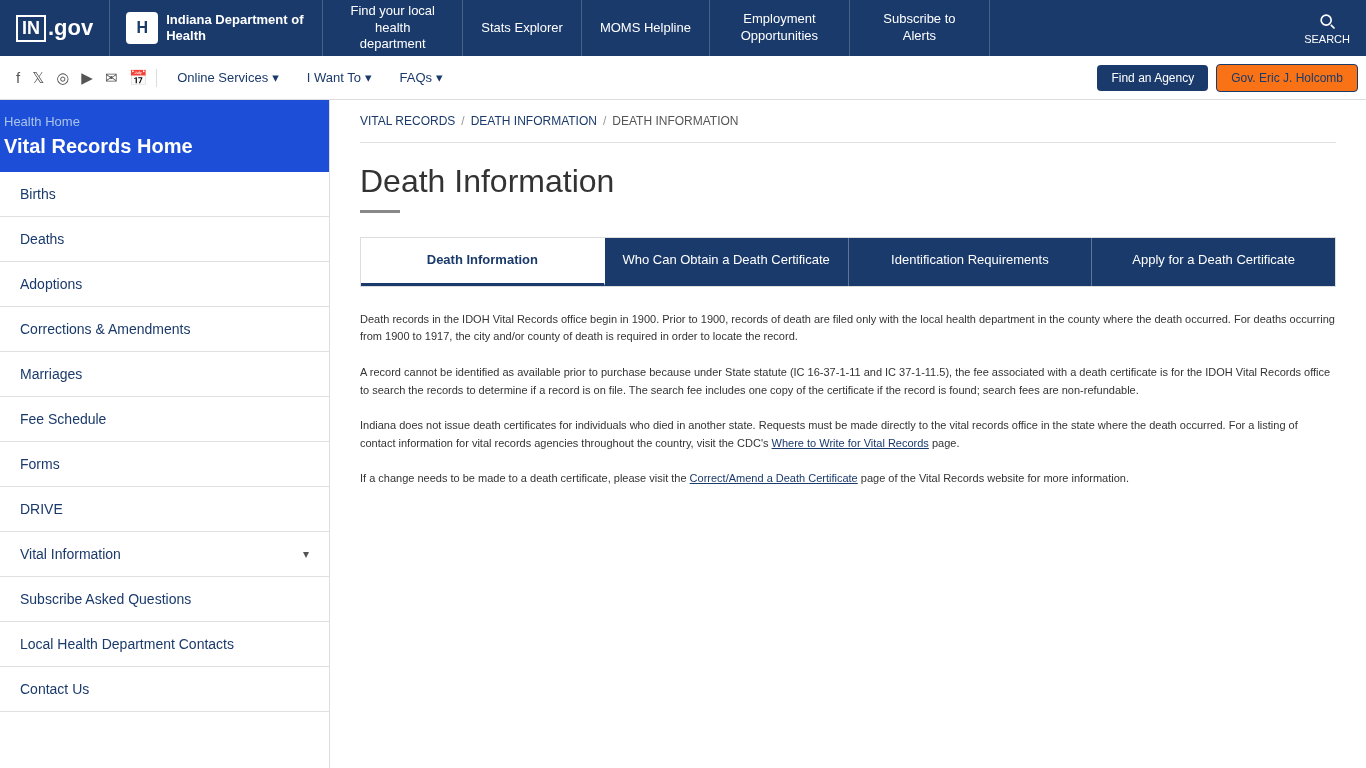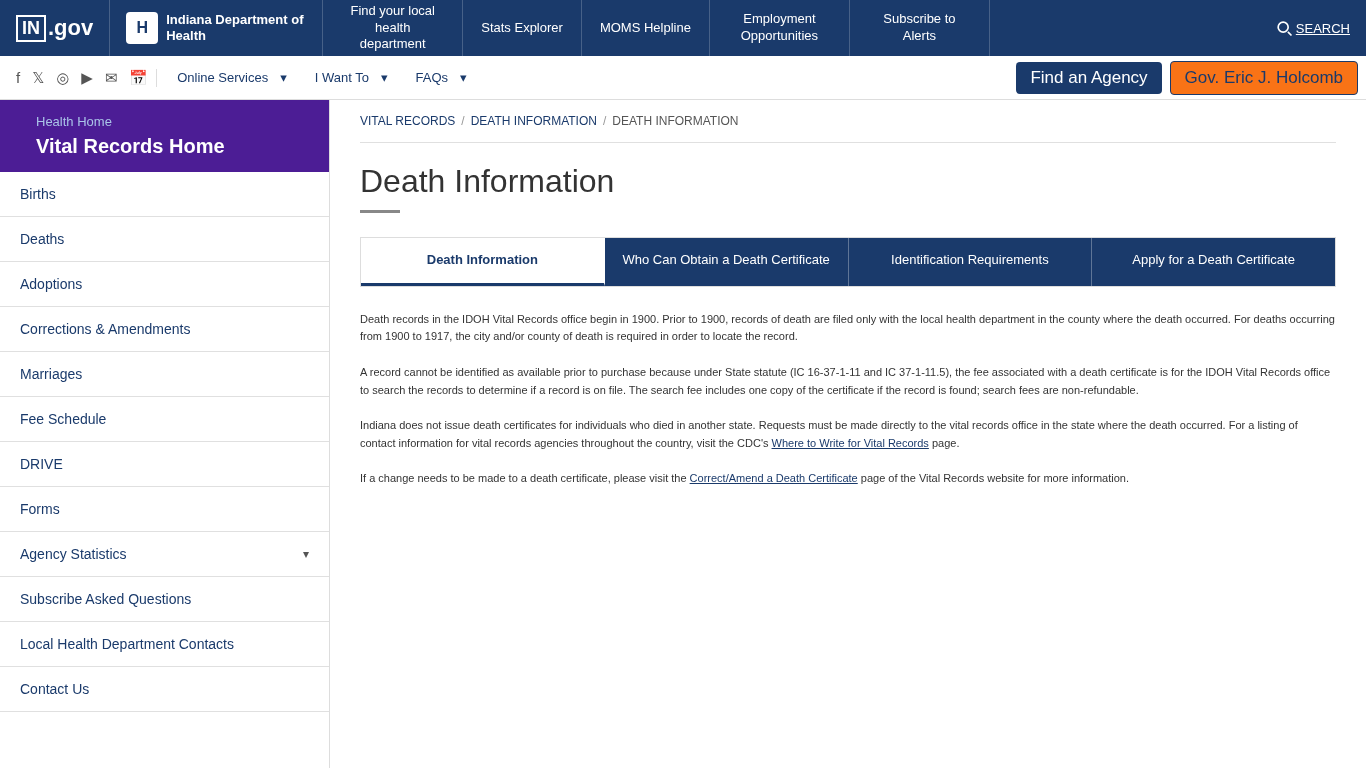--- a/index.html
+++ b/index.html
@@ -74,24 +74,23 @@
       line-height: 1.3;
       max-width: 140px;
     }
     .top-nav-search {
       display: flex;
       align-items: center;
       justify-content: center;
       padding: 0 16px;
       color: #fff;
       cursor: pointer;
-      flex-direction: row;
-      font-size: 13px;
+      flex-direction: column;
+      font-size: 11px;
       gap: 2px;
-      text-decoration: underline;
     }
     .top-nav-search svg { width: 20px; height: 20px; fill: #fff; }
 
     
     .secondary-nav {
       background: #fff;
       border-bottom: 1px solid #ddd;
       display: flex;
       align-items: center;
       height: 44px;
@@ -116,32 +115,32 @@
       gap: 4px;
       flex: 1;
     }
     .nav-menu-item {
       padding: 6px 12px;
       color: #1a3a6b;
       cursor: pointer;
       font-size: 13px;
       display: flex;
       align-items: flex-end;
-      gap: 12px;
+      gap: 4px;
       border-radius: 3px;
     }
     .nav-right-buttons {
       display: flex;
       align-items: center;
       gap: 8px;
       margin-left: auto;
     }
     .nav-btn {
       padding: 6px 14px;
-      font-size: 17px;
+      font-size: 12px;
       border-radius: 4px;
       cursor: pointer;
       text-decoration: none;
     }
     .nav-btn-primary {
       background: #1a3a6b;
       color: #fff;
       border: none;
     }
     .nav-btn-outline {
@@ -157,22 +156,22 @@
     }
 
     
     .sidebar {
       width: 330px;
       min-width: 330px;
       background: #fff;
       border-right: 1px solid #ddd;
     }
     .sidebar-header {
-      background: #4c1d95;
-      padding: 14px 36px;
+      background: #1d4ed8;
+      padding: 14px 4px;
     }
     .sidebar-health-home {
       color: #aac4e8;
       font-size: 13px;
       text-decoration: none;
       display: block;
       margin-bottom: 6px;
     }
     .sidebar-vital-records {
       color: #fff;
@@ -337,24 +336,24 @@
       <a class="sidebar-health-home" href="#">Health Home</a>
       <div class="sidebar-vital-records">Vital Records Home</div>
     </div>
     <nav class="sidebar-nav">
       <a class="sidebar-nav-item" href="#">Births</a>
       <a class="sidebar-nav-item" href="#">Deaths</a>
       <a class="sidebar-nav-item" href="#">Adoptions</a>
       <a class="sidebar-nav-item" href="#">Corrections &amp; Amendments</a>
       <a class="sidebar-nav-item" href="#">Marriages</a>
       <a class="sidebar-nav-item" href="#">Fee Schedule</a>
+      <a class="sidebar-nav-item" href="#">Forms</a>
       <a class="sidebar-nav-item" href="#">DRIVE</a>
-      <a class="sidebar-nav-item" href="#">Forms</a>
       <a class="sidebar-nav-item" href="#" style="justify-content: space-between;">
-        <span>Agency Statistics</span>
+        <span>Vital Information</span>
         <span class="chevron">▾</span>
       </a>
       <a class="sidebar-nav-item" href="#">Subscribe Asked Questions</a>
       <a class="sidebar-nav-item" href="#">Local Health Department Contacts</a>
       <a class="sidebar-nav-item" href="#">Contact Us</a>
     </nav>
   </aside>
 
   <main class="content-area">
 

